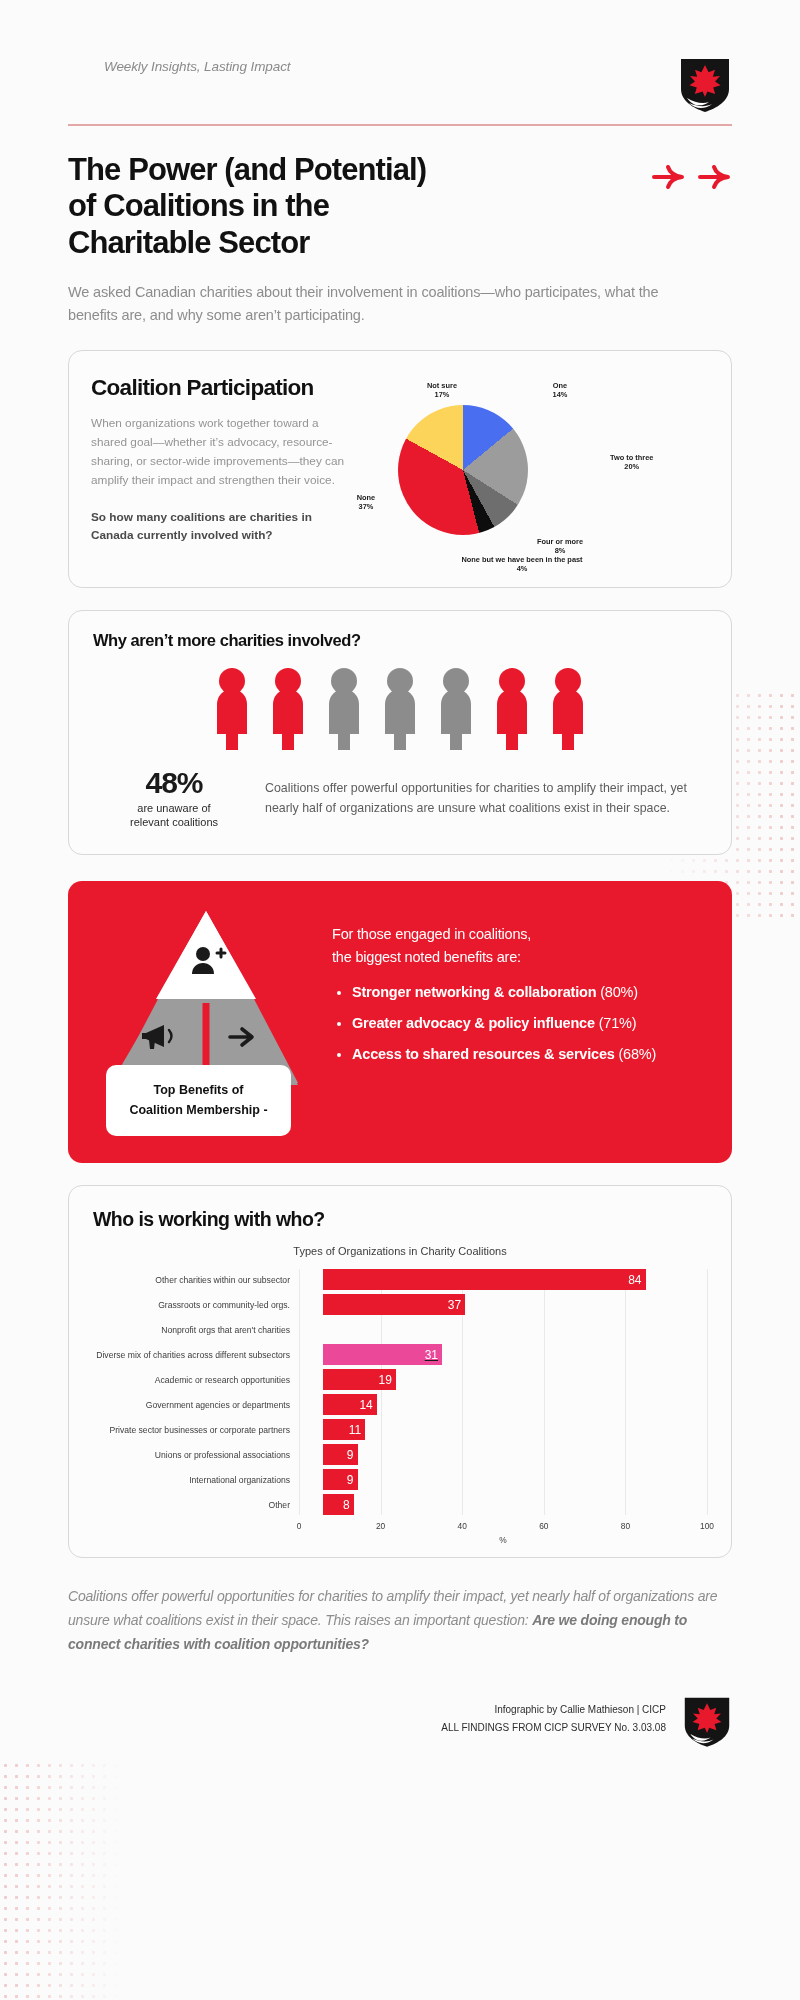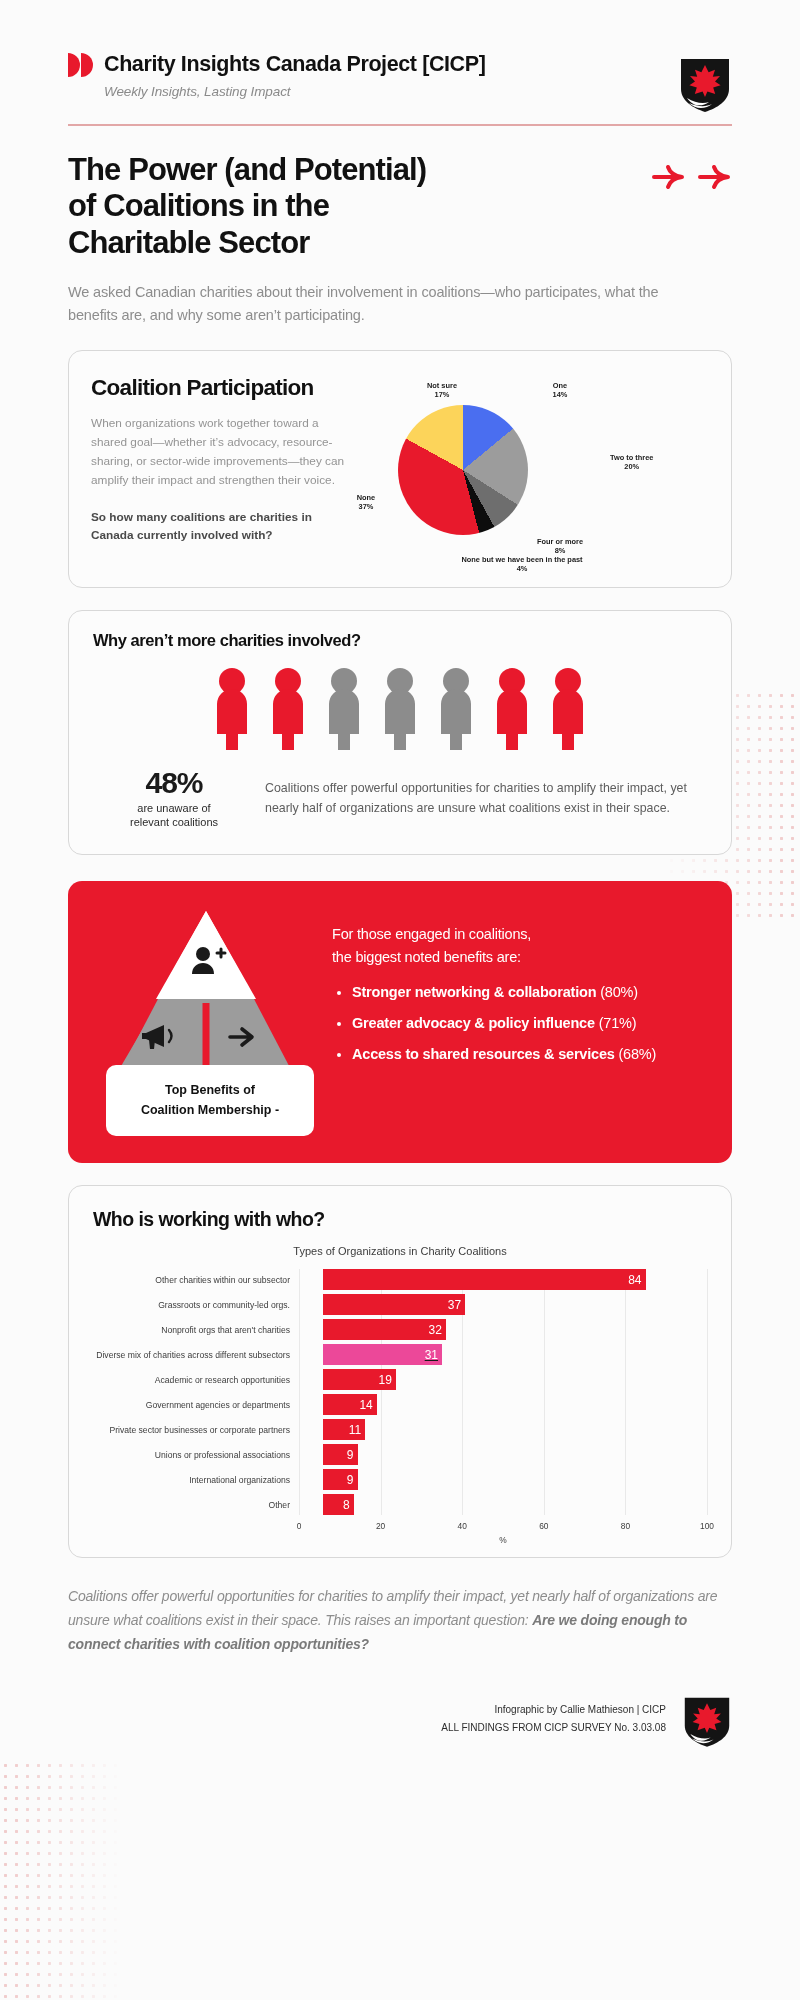--- a/index.html
+++ b/index.html
@@ -81,21 +81,21 @@
   .stat-cap { font-size: 11px; font-weight: 400; line-height: 1.35; color: #2b2b2b; margin-top: 1px; }
   .why-p { flex: 1; font-size: 12.4px; line-height: 1.6; color: #5d5d5d; padding-left: 16px; padding-top: 4px; }
 
   
   .red-card {
     background: #e8192c; border-radius: 14px; margin-top: 26px;
     display: flex; padding: 26px 22px 26px 18px; position: relative; z-index: 3;
   }
   .tri-wrap { width: 240px; flex: none; position: relative; height: 230px; }
   .badge {
-    position: absolute; left: 20px; top: 158px; width: 208px; background: #fff;
+    position: absolute; left: 20px; top: 158px; width: 185px; background: #fff;
     border-radius: 10px; padding: 16px 4px; text-align: center;
     font-size: 12.5px; font-weight: 700; line-height: 1.55; color: #111;
   }
   .ben-right { flex: 1; color: #fff; padding-top: 16px; padding-left: 6px; }
   .ben-intro { font-size: 14.5px; line-height: 1.55; font-weight: 400; letter-spacing: -.2px; }
   .ben-list { margin: 14px 0 0 20px; }
   .ben-list li { font-size: 14.5px; line-height: 1.5; margin-bottom: 9px; letter-spacing: -.2px; }
   .ben-list li b { font-weight: 800; }
 
   
@@ -129,27 +129,20 @@
 </head>
 <body>
 
 <div class="dots dots-right"></div>
 <div class="dots dots-left"></div>
 
 <div class="page">
 
   <div class="hdr">
     <div class="hdr-left">
-      <div class="brandline">
-        <span class="brandmark">
-            <i class="b1"></i>
-            <i class="b2"></i>
-          </span>
-        <span class="brand-title">Charity Insights Canada Project [CICP]</span>
-      </div>
       <div class="brand-sub">Weekly Insights, Lasting Impact</div>
     </div>
     <svg class="shield" viewBox="0 0 54 58">
       <path d="M3 5h48v30c0 12-12 19-24 23C15 54 3 47 3 35z" fill="#141414"></path>
       <path d="M27 11l3.6 7.2 6.4-2.4-2.2 7 7.2-.8-5 5.4 5.6 3.8-7.4 2.2 2 6.6-7.8-2.6-2.4 5.6-2.4-5.6-7.8 2.6 2-6.6-7.4-2.2 5.6-3.8-5-5.4 7.2.8-2.2-7 6.4 2.4z" fill="#e8192c"></path>
       <path d="M9 44c8 5 16 6 22 4-7 5-16 5-22-4z" fill="#fff"></path>
       <path d="M11 49c9 4 17 4 23 1-6 5-16 6-23-1z" fill="#fff"></path>
     </svg>
   </div>
   <div class="hdr-rule"></div>
@@ -304,25 +297,20 @@
           <div class="brow">
             <div class="blabel">Grassroots or community-led orgs.</div>
             <div class="btrack">
               <div class="bfill" style="width: 37%; background: rgb(232, 25, 44);">
                 <span>37</span>
               </div>
             </div>
           </div>
           <div class="brow">
             <div class="blabel">Nonprofit orgs that aren't charities</div>
-            <div class="btrack">
-              <div class="bfill" style="width: 32%; background: rgb(232, 25, 44);">
-                <span>32</span>
-              </div>
-            </div>
           </div>
           <div class="brow">
             <div class="blabel">Diverse mix of charities across different subsectors</div>
             <div class="btrack">
               <div class="bfill" style="width: 31%; background: #ec4899; text-decoration: underline;">
                 <span>31</span>
               </div>
             </div>
           </div>
           <div class="brow">

